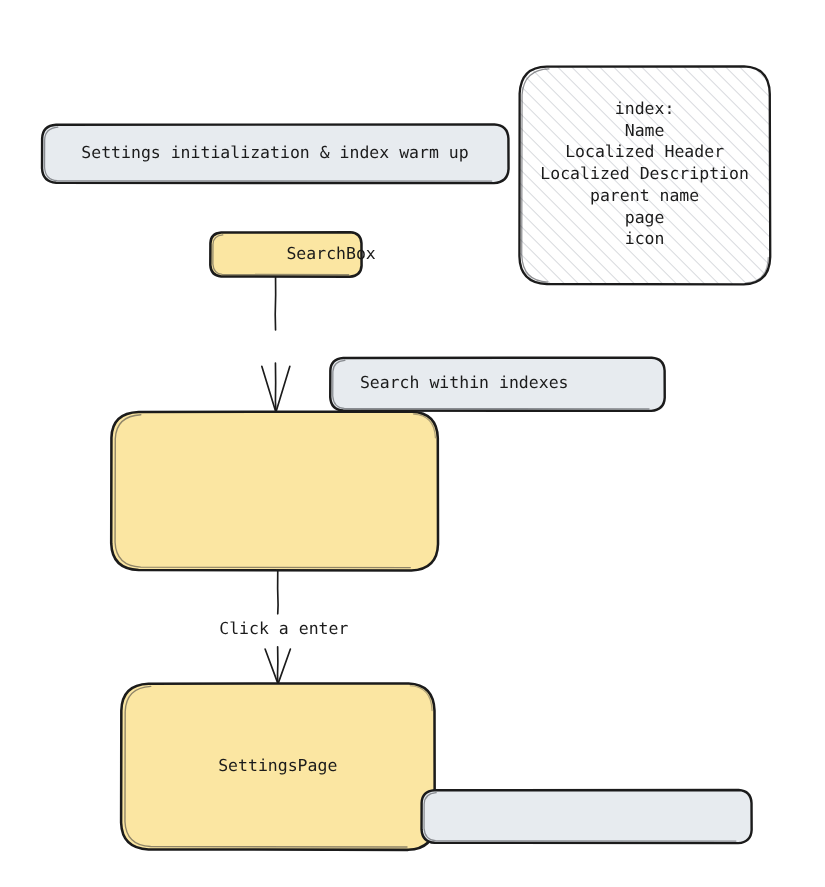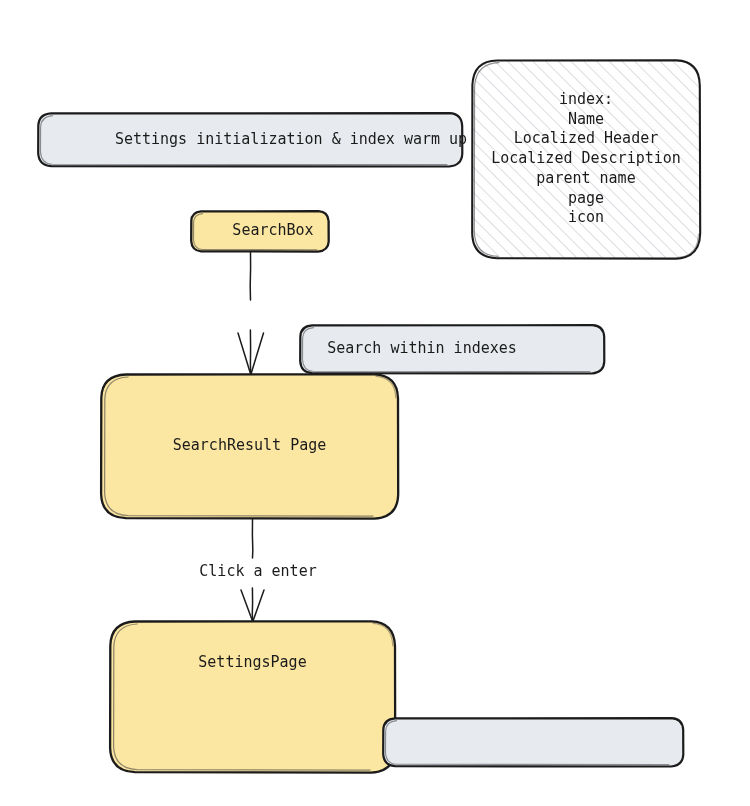--- a/index.html
+++ b/index.html
@@ -138,41 +138,39 @@
       <path d="M395 718.4 Q383.6 719.2 383.3 730 L383.2 754 Q383.8 765.4 395 766.2
                L671 766.5 Q682.8 765.6 683.3 754.5 L683.2 730 Q682.6 718.8 671.5 718.2 Z" fill="#e7ebef" stroke="none"></path>
       <path d="M395 718.4 Q383.6 719.2 383.3 730 L383.2 754 Q383.8 765.4 395 766.2
                L671 766.5 Q682.8 765.6 683.3 754.5 L683.2 730 Q682.6 718.8 671.5 718.2 Z" fill="none" stroke="#1b1b1b" stroke-width="2.2" stroke-linejoin="round" stroke-linecap="round"></path>
       <path d="M396.5 720.6 Q386 721.4 385.6 731 L385.5 753 Q386.2 763.6 396 764.3
                L669 764.6" fill="none" stroke="#2c2d33" stroke-width="1.15" stroke-linecap="round" opacity="0.5"></path>
     </g>
   </svg>
 
   <div class="node-label" style="left:38px; top:113px; width:424px; height:53px; display:flex;
-              align-items:center; justify-content:center; font-size:15px;padding-left:41px;">Settings initialization &amp; index warm up</div>
+              align-items:center; justify-content:center; font-size:15px;">Settings initialization &amp; index warm up</div>
 
   <div class="node-label" style="left:472px; top:60px; width:228px; height:198px; display:flex;
               align-items:center; justify-content:center; font-size:15px;">index:
 Name
 Localized Header
 Localized Description
 parent name
 page
 icon</div>
 
   <div class="node-label" style="left:191px; top:211px; width:164px; height:40px; display:flex;
-              align-items:center; justify-content:center; font-size:15px;">SearchBox</div>
+              align-items:center; justify-content:center; font-size:15px;padding-left:28px;">SearchBox</div>
 
   <div class="node-label" style="left:300px; top:325px; width:244px; height:48px; display:flex;
               align-items:center; justify-content:center; font-size:15px;">Search within indexes</div>
 
-  <div class="node-label" style="left:101px; top:374px; width:297px; height:144px; display:flex;
-              align-items:center; justify-content:center; font-size:15px;">SearchResult Page</div>
 
-  <div class="node-label" style="left:110px; top:587px; width:285px; height:151px; display:flex;
+  <div class="node-label" style="left:110px; top:621px; width:285px; height:151px; display:flex;
               align-items:center; justify-content:center; font-size:15px;">SettingsPage</div>
 
 
 
   <div class="edge-label" style="left:148px; top:562px; width:220px; height:20px; font-size:15px;">Click a enter</div>
 
   <div class="hit" style="left:38px; top:113px; width:424px; height:53px;"></div>
   <div class="hit" style="left:472px; top:60px; width:228px; height:198px;"></div>
   <div class="hit" style="left:191px; top:211px; width:138px; height:40px;"></div>
   <div class="hit" style="left:300px; top:325px; width:304px; height:48px;"></div>

